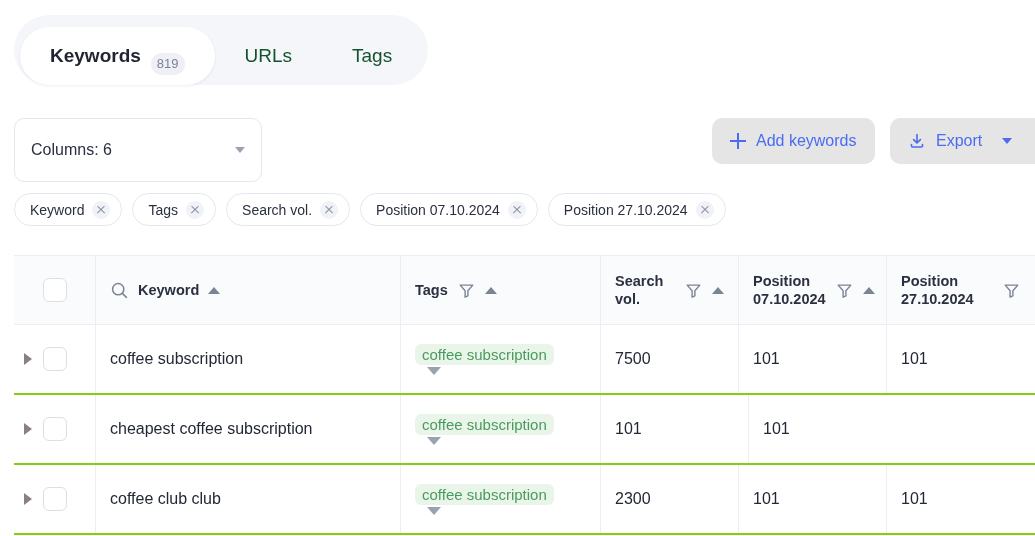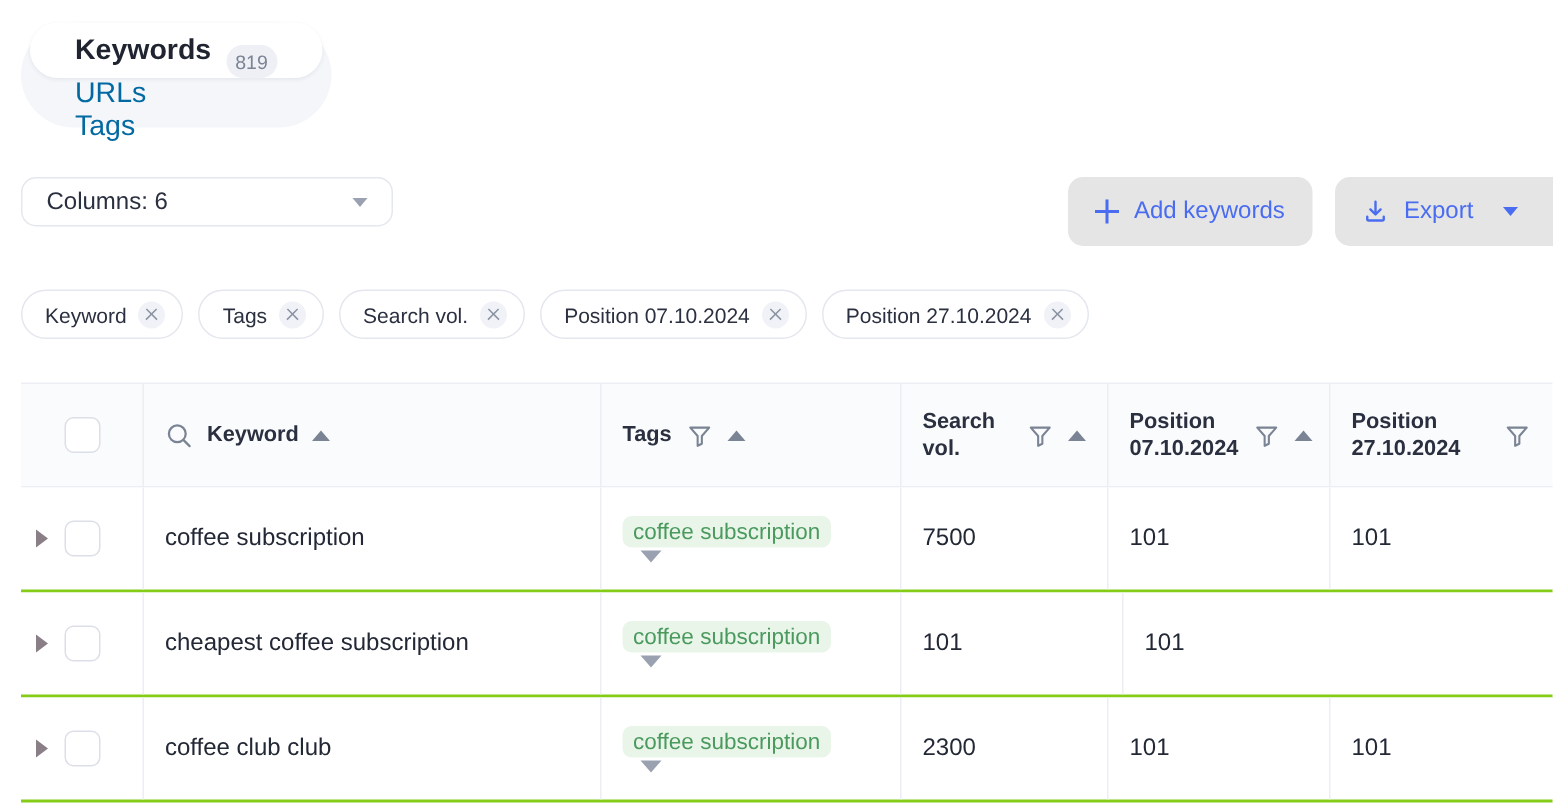--- a/index.html
+++ b/index.html
@@ -13,33 +13,32 @@
   }
 
   
   .tabbar {
     position: absolute;
     left: 14px; top: 15px;
     height: 70px;
     background: #f4f6fa;
     border-radius: 36px;
     display: flex;
-    align-items: flex-start;
+    align-items: flex-end;
     padding: 0 6px;
-    flex-direction: column;
   }
   .tab {
     height: 58px;
     display: flex;
     align-items: center;
     gap: 10px;
     padding: 0 30px;
     border-radius: 30px;
     font-size: 19px;
-    color: #0369a1;
+    color: #14532d;
     cursor: pointer;
     white-space: nowrap;
   }
   .tab.active {
     background: #ffffff;
     color: #1f2430;
     font-weight: 600;
     box-shadow: 0 1px 3px rgba(25,35,60,.08);
   }
   .tab-badge {
@@ -56,21 +55,21 @@
     padding: 0 6px;
     margin-top: 15px;
   }
 
   
   .toolbar { position: absolute; left: 0; top: 118px; width: 1035px; height: 46px; }
 
   .columns-select {
     position: absolute;
     left: 14px; top: 0;
-    width: 248px; height: 33px;
+    width: 248px; height: 64px;
     border: 1px solid #e4e7ee;
     border-radius: 10px;
     background: #fff;
     display: flex;
     align-items: center;
     padding: 0 16px;
     font-size: 16px;
     color: #2b3040;
     cursor: pointer;
   }

